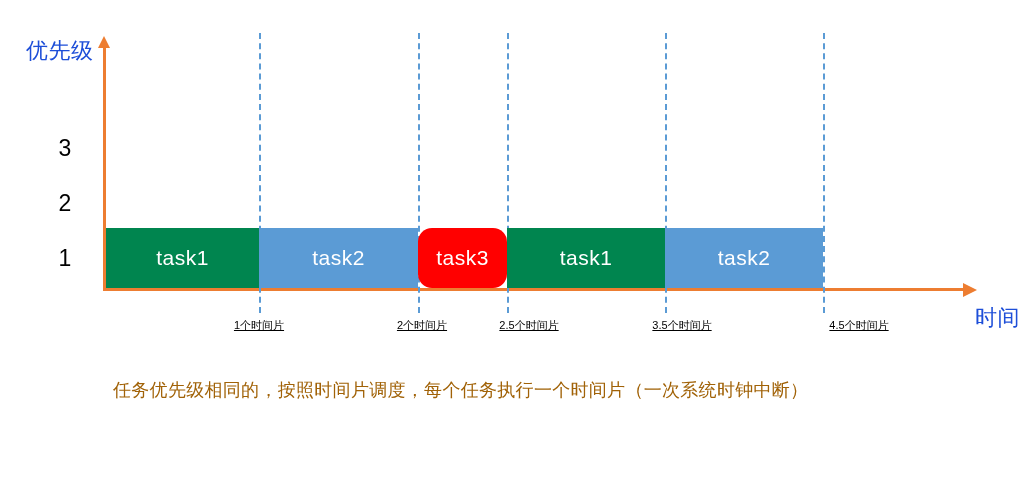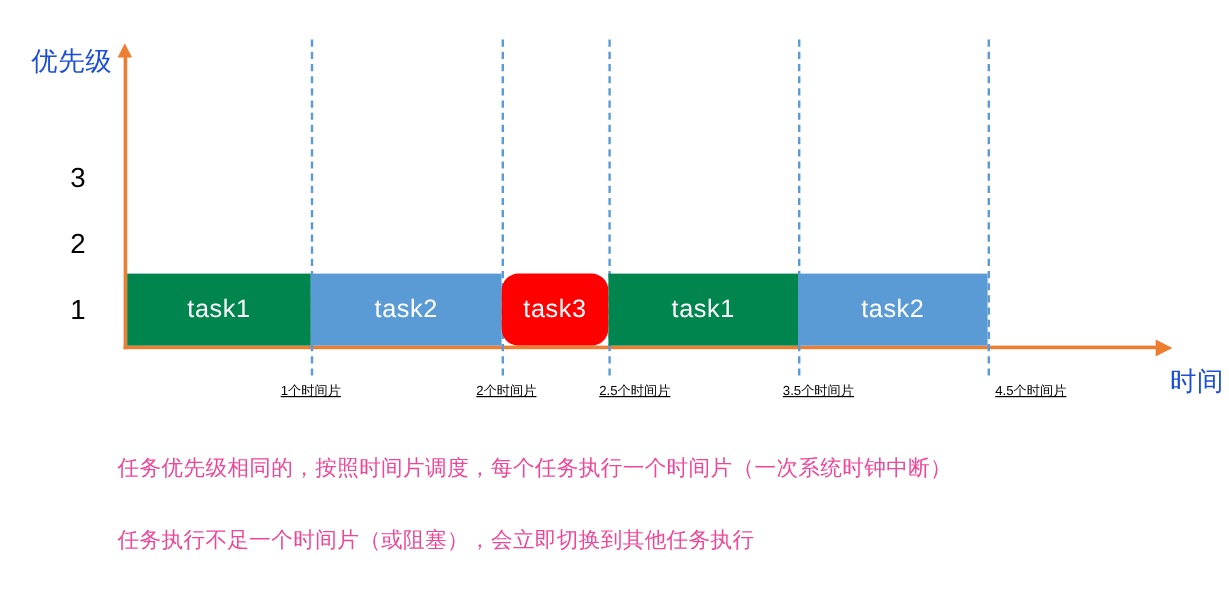--- a/index.html
+++ b/index.html
@@ -99,23 +99,23 @@
     font-size: 11px;
     color: #000000;
     white-space: nowrap;
     transform: translateX(-50%);
     text-decoration: underline;
   }
 
   
   .caption {
     position: absolute;
-    left: 98px;
+    left: 113px;
     font-size: 18px;
-    color: #ec4899;
+    color: #a16207;
     white-space: nowrap;
     letter-spacing: 0.3px;
   }
   .caption-1 { top: 378px; }
   .caption-2 { top: 438px; }
 </style>
 </head>
 <body>
 
 <div id="canvas">
@@ -160,15 +160,14 @@
     <span>task2</span>
   </div>
 
   <div class="x-tick-label" style="left:259px;">1个时间片</div>
   <div class="x-tick-label" style="left:422px;">2个时间片</div>
   <div class="x-tick-label" style="left:529px;">2.5个时间片</div>
   <div class="x-tick-label" style="left:682px;">3.5个时间片</div>
   <div class="x-tick-label" style="left:859px;">4.5个时间片</div>
 
   <div class="caption caption-1">任务优先级相同的，按照时间片调度，每个任务执行一个时间片（一次系统时钟中断）</div>
-  <div class="caption caption-2">任务执行不足一个时间片（或阻塞），会立即切换到其他任务执行</div>
 
 </div>
 
 </body></html>

